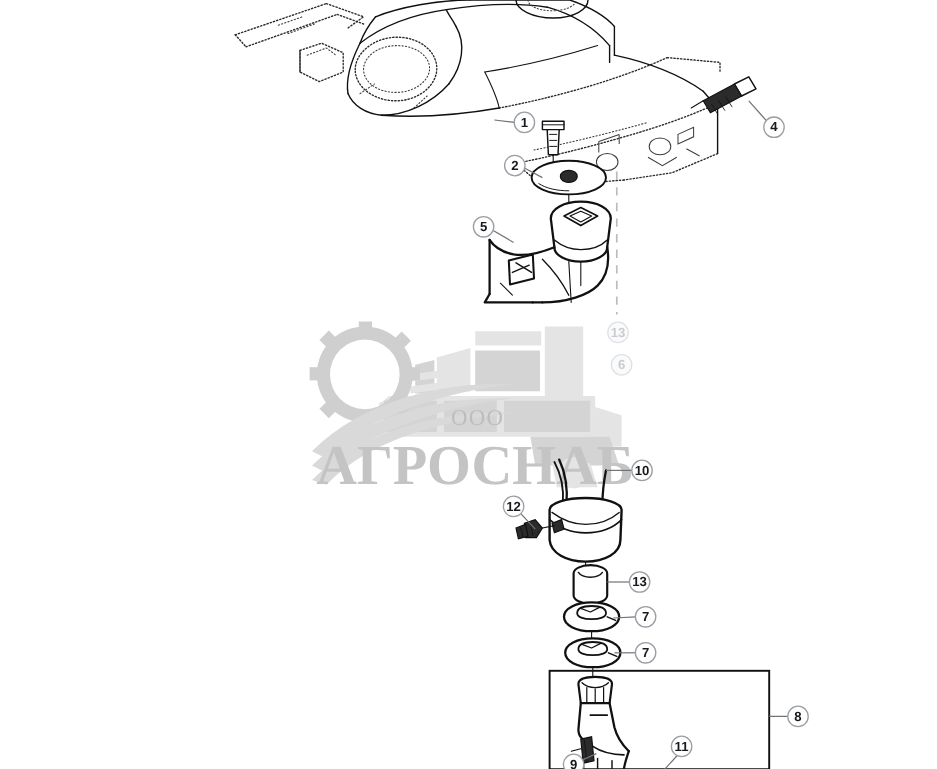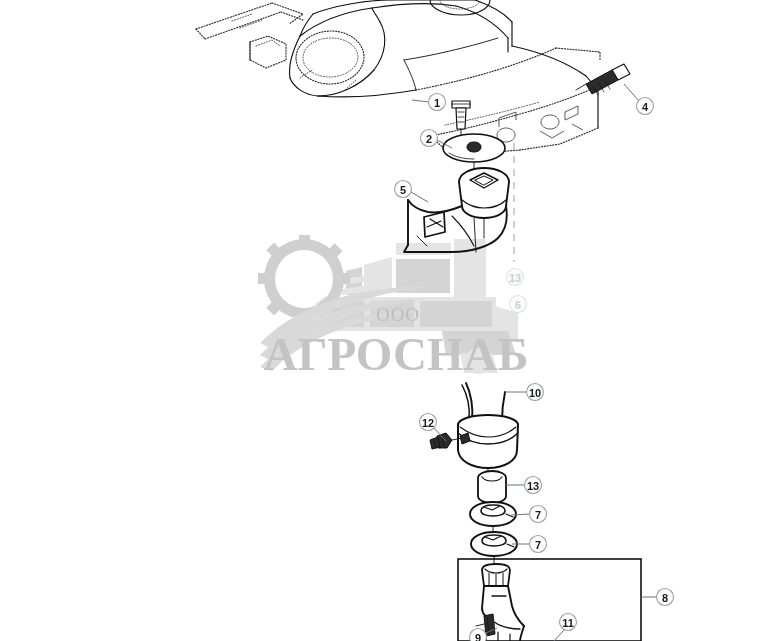--- a/index.html
+++ b/index.html
@@ -92,21 +92,21 @@
   }
   .box-frame {
     fill: none;
     stroke: #111111;
     stroke-width: 1.6;
   }
   
   #watermark {
     position: absolute;
     left: 246px;
-    top: 235px;
+    top: 268px;
     width: 300px;
     height: 145px;
     pointer-events: none;
   }
   .wm-svg { display: block; width: 300px; height: 145px; }
   .wm-gear { fill: #cfcfcf; }
   .wm-gear-in { fill: #ffffff; }
   .wm-swoosh { fill: #d9d9d9; }
   .wm-machine { fill: #e4e4e4; }
   .wm-machine-dk { fill: #d4d4d4; }

